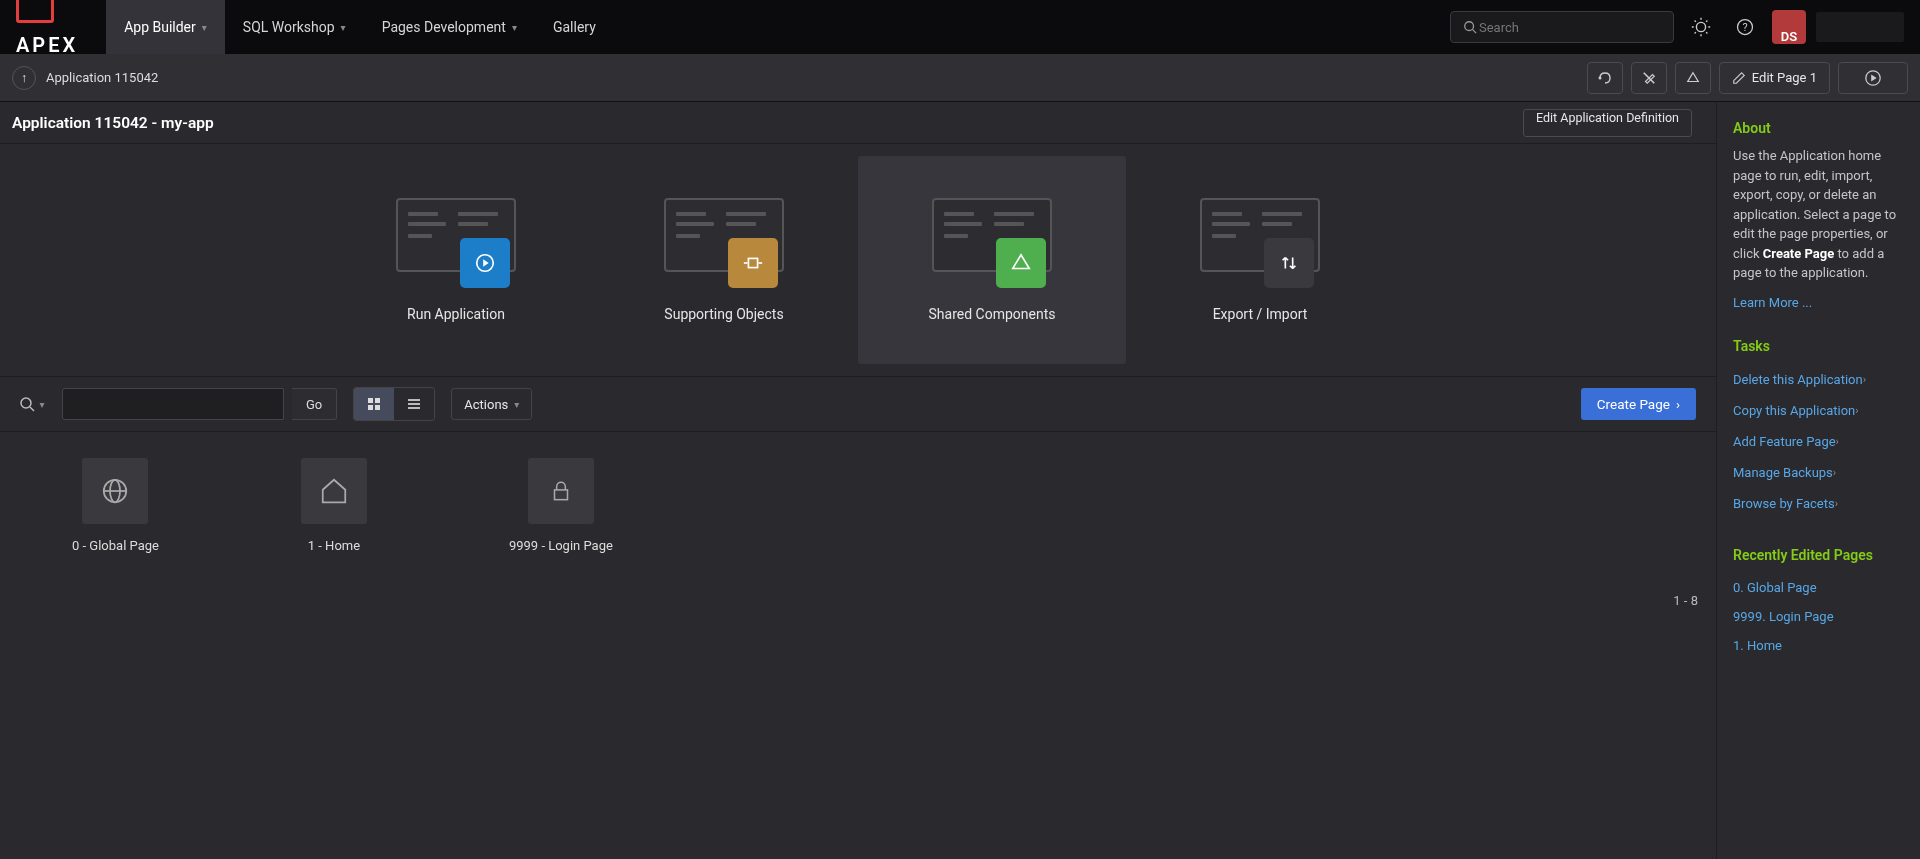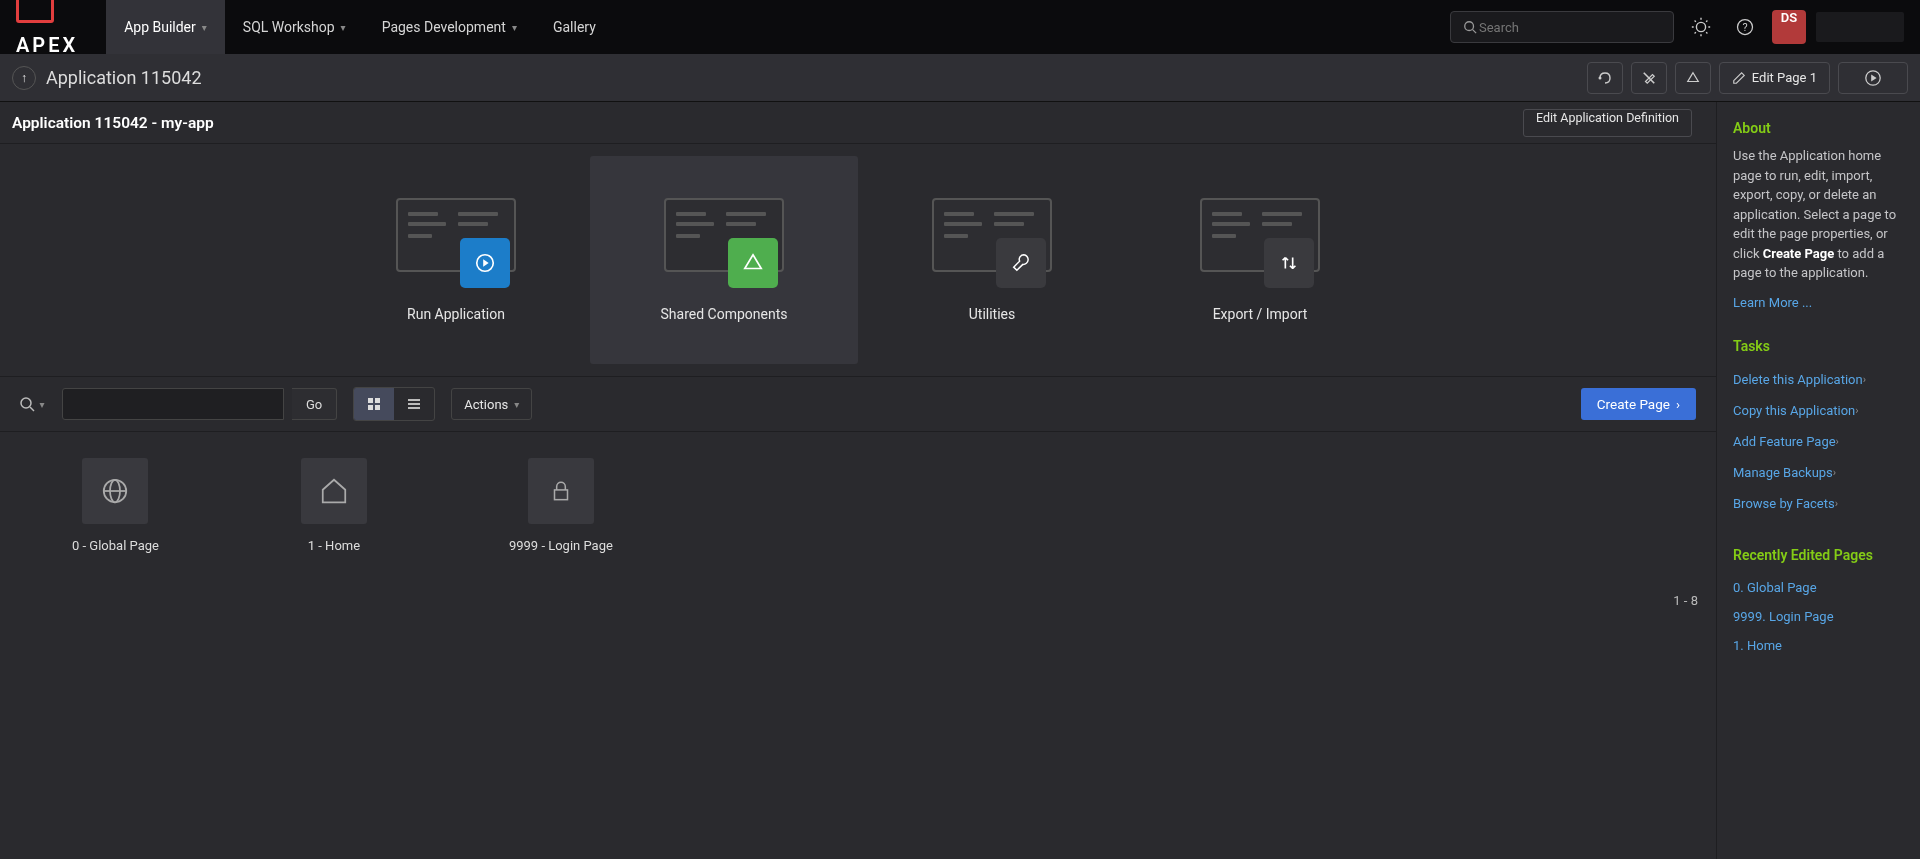--- a/index.html
+++ b/index.html
@@ -12,27 +12,27 @@
     .logo-text { font-size: 20px; letter-spacing: 3px; font-weight: 600; color: #fff; }
     .nav-items { display: flex; gap: 0; }
     .nav-item { display: flex; align-items: center; gap: 6px; padding: 16px 18px; height: 54px; font-size: 14px; color: #d5d5d5; cursor: pointer; }
     .nav-item.active { background: #333339; color: #fff; }
     .chev { font-size: 10px; color: #888; }
     .topnav-right { margin-left: auto; display: flex; align-items: center; gap: 10px; }
     .search-box { display: flex; align-items: center; background: #1a1a1d; border: 1px solid #3a3a3e; border-radius: 4px; width: 224px; height: 32px; padding: 0 10px; }
     .search-box input { flex: 1; background: none; border: none; color: #ccc; font-size: 13px; outline: none; }
     .search-icon, .spotlight-icon, .help-icon { width: 18px; height: 18px; display: flex; align-items: center; justify-content: center; color: #aaa; }
     .icon-btn { width: 34px; height: 34px; display: flex; align-items: center; justify-content: center; cursor: pointer; }
-    .user-badge { width: 34px; height: 34px; border-radius: 4px; background: #b23a3a; display: flex; align-items: flex-start; justify-content: center; font-size: 13px; font-weight: 600; color: #fff; }
+    .user-badge { width: 34px; height: 34px; border-radius: 4px; background: #b23a3a; display: flex; align-items: flex-end; justify-content: center; font-size: 13px; font-weight: 600; color: #fff; }
     .user-name-blur { width: 88px; height: 30px; background: #1a1a1d; border-radius: 2px; }
 
     
     .subbar { height: 48px; background: #2f2f34; display: flex; align-items: center; padding: 0 12px; border-bottom: 1px solid #111; }
     .up-btn { width: 24px; height: 24px; border: 1px solid #555; border-radius: 50%; display: flex; align-items: center; justify-content: center; font-size: 12px; margin-right: 10px; cursor: pointer; }
-    .breadcrumb-text { font-size: 18px; color: #ddd; }
+    .breadcrumb-text { font-size: 13px; color: #ddd; }
     .subbar-right { margin-left: auto; display: flex; gap: 8px; }
     .icon-square-btn { width: 36px; height: 32px; border: 1px solid #4a4a4f; border-radius: 4px; display: flex; align-items: center; justify-content: center; cursor: pointer; color: #ccc; }
     .edit-page-btn { display: flex; align-items: center; gap: 6px; height: 32px; padding: 0 12px; border: 1px solid #4a4a4f; border-radius: 4px; font-size: 13px; cursor: pointer; }
     .run-btn { width: 70px; height: 32px; border: 1px solid #4a4a4f; border-radius: 4px; display: flex; align-items: center; justify-content: center; cursor: pointer; }
 
     
     .titlebar { height: 42px; display: flex; align-items: center; padding: 0 12px; border-bottom: 1px solid #1e1e21; }
     .page-title { font-size: 15.5px; font-weight: 600; color: #fff; }
     .edit-def-btn { margin-left: auto; height: 28px; padding: 0 12px; border: 1px solid #4a4a4f; border-radius: 3px; font-size: 12.5px; cursor: pointer; margin-right: 12px; }
 
@@ -199,20 +199,37 @@
             <div class="bar" style="top:22px;left:60px;width:30px"></div>
           <div class="card-icon-badge card-icon-run">
               <svg width="22" height="22" viewBox="0 0 24 24">
                 <circle cx="12" cy="12" r="9" fill="none" stroke="#fff" stroke-width="1.8"></circle>
                 <polygon points="10,8 16,12 10,16" fill="#fff"></polygon>
               </svg>
             </div>
         </div>
         <div class="card-label">Run Application</div>
       </div>
+      <div class="action-card">
+        <div class="card-illus">
+          <div class="bar" style="top:12px;left:10px;width:30px"></div>
+            <div class="bar" style="top:22px;left:10px;width:38px"></div>
+            <div class="bar" style="top:34px;left:10px;width:24px"></div>
+          <div class="bar" style="top:12px;left:60px;width:40px"></div>
+            <div class="bar" style="top:22px;left:60px;width:30px"></div>
+          <div class="card-icon-badge card-icon-obj">
+              <svg width="22" height="22" viewBox="0 0 24 24">
+                <rect x="7" y="7" width="10" height="10" fill="none" stroke="#fff" stroke-width="1.8"></rect>
+                <line x1="6" y1="12" x2="2" y2="12" stroke="#fff" stroke-width="1.8"></line>
+                <line x1="18" y1="12" x2="22" y2="12" stroke="#fff" stroke-width="1.8"></line>
+              </svg>
+            </div>
+        </div>
+        <div class="card-label">Supporting Objects</div>
+      </div>
       <div class="action-card hover">
         <div class="card-illus">
           <div class="bar" style="top:12px;left:10px;width:30px"></div>
             <div class="bar" style="top:22px;left:10px;width:38px"></div>
             <div class="bar" style="top:34px;left:10px;width:24px"></div>
           <div class="bar" style="top:12px;left:60px;width:40px"></div>
             <div class="bar" style="top:22px;left:60px;width:30px"></div>
           <div class="card-icon-badge card-icon-share">
               <svg width="22" height="22" viewBox="0 0 24 24">
                 <path d="M12 3 L21 18 L3 18 Z" fill="none" stroke="#fff" stroke-width="1.8"></path>
@@ -221,35 +238,20 @@
         </div>
         <div class="card-label">Shared Components</div>
       </div>
       <div class="action-card">
         <div class="card-illus">
           <div class="bar" style="top:12px;left:10px;width:30px"></div>
             <div class="bar" style="top:22px;left:10px;width:38px"></div>
             <div class="bar" style="top:34px;left:10px;width:24px"></div>
           <div class="bar" style="top:12px;left:60px;width:40px"></div>
             <div class="bar" style="top:22px;left:60px;width:30px"></div>
-          <div class="card-icon-badge card-icon-util">
-              <svg width="22" height="22" viewBox="0 0 24 24">
-                <path d="M15 3a5 5 0 00-4.5 7L4 16.5 7.5 20l6.5-6.5A5 5 0 1015 3z" fill="none" stroke="#fff" stroke-width="1.6"></path>
-              </svg>
-            </div>
-        </div>
-        <div class="card-label">Utilities</div>
-      </div>
-      <div class="action-card">
-        <div class="card-illus">
-          <div class="bar" style="top:12px;left:10px;width:30px"></div>
-            <div class="bar" style="top:22px;left:10px;width:38px"></div>
-            <div class="bar" style="top:34px;left:10px;width:24px"></div>
-          <div class="bar" style="top:12px;left:60px;width:40px"></div>
-            <div class="bar" style="top:22px;left:60px;width:30px"></div>
           <div class="card-icon-badge card-icon-exp">
               <svg width="22" height="22" viewBox="0 0 24 24">
                 <path d="M8 18V6M8 6l-3 3M8 6l3 3 M16 6v12M16 18l-3-3M16 18l3-3" fill="none" stroke="#fff" stroke-width="1.8"></path>
               </svg>
             </div>
         </div>
         <div class="card-label">Export / Import</div>
       </div>
     </div>
 

